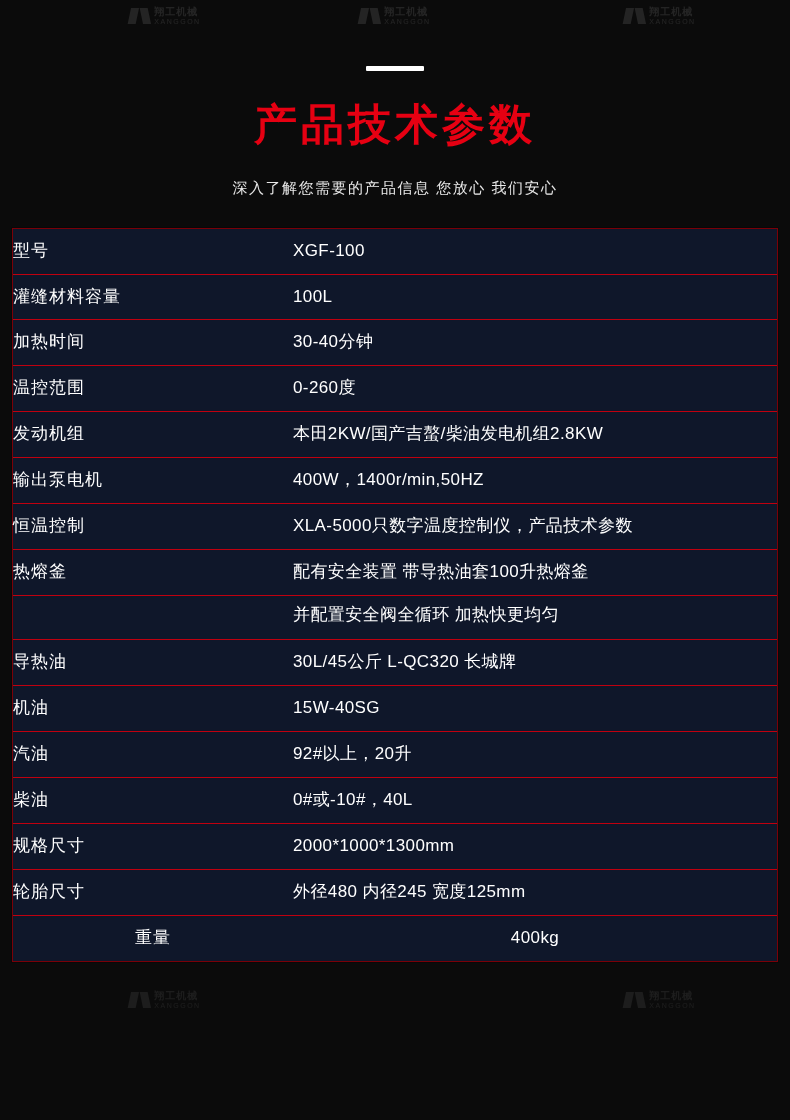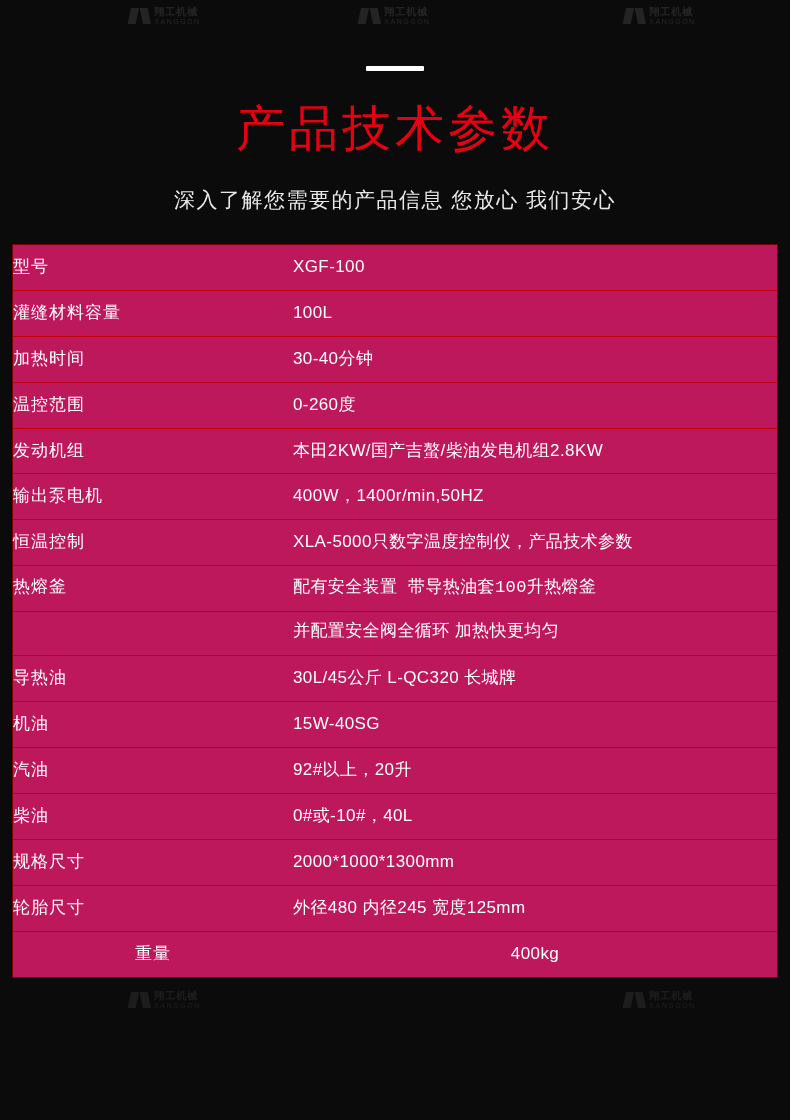--- a/index.html
+++ b/index.html
@@ -80,40 +80,40 @@
     padding-top: 66px;
   }
   .header-rule {
     width: 58px;
     height: 5px;
     background: #ffffff;
     margin: 0 auto 28px auto;
     border-radius: 1px;
   }
   .header-title {
-    font-size: 49px;
-    font-weight: normal;
+    font-size: 43px;
+    font-weight: bold;
     color: #e60012;
     letter-spacing: 4px;
     line-height: 1.2;
     margin: 16px;
   }
   .header-sub {
     margin-top: 28px;
-    font-size: 21px;
+    font-size: 15px;
     color: #e8e8e8;
     letter-spacing: 1.5px;
   }
 
   
   .spec-wrap {
     position: relative;
     z-index: 10;
     margin: 30px 12px 0 12px;
-    background: #be185d;
+    background: #0f172a;
     border: 1px solid #7a0008;
     box-shadow: 0 0 0 1px rgba(0,0,0,0.25);
   }
   table.spec {
     width: 100%;
     border-collapse: collapse;
     table-layout: fixed;
   }
   table.spec tr {
     border-bottom: 1px solid #c0000f;
@@ -131,21 +131,21 @@
     padding-left: 32px;
     letter-spacing: 1px;
   }
   td.v {
     padding-right: 14px;
     letter-spacing: 0.4px;
   }
   tr.cont td.k { padding-top: 0; padding-bottom: 0; }
   tr.cont td.v { padding-top: 8px; padding-bottom: 12px; }
   tr.cont { border-bottom: 1px solid #c0000f; }
-  tr.nb { border-bottom: none; font-family: Liberation Mono, monospace; }
+  tr.nb { border-bottom: none; }
 
   
   .bottom-strip {
     position: absolute;
     left: 0; right: 0; bottom: 0;
     height: 32px;
     background: #0b0b0b;
     z-index: 11;
   }
 </style>

